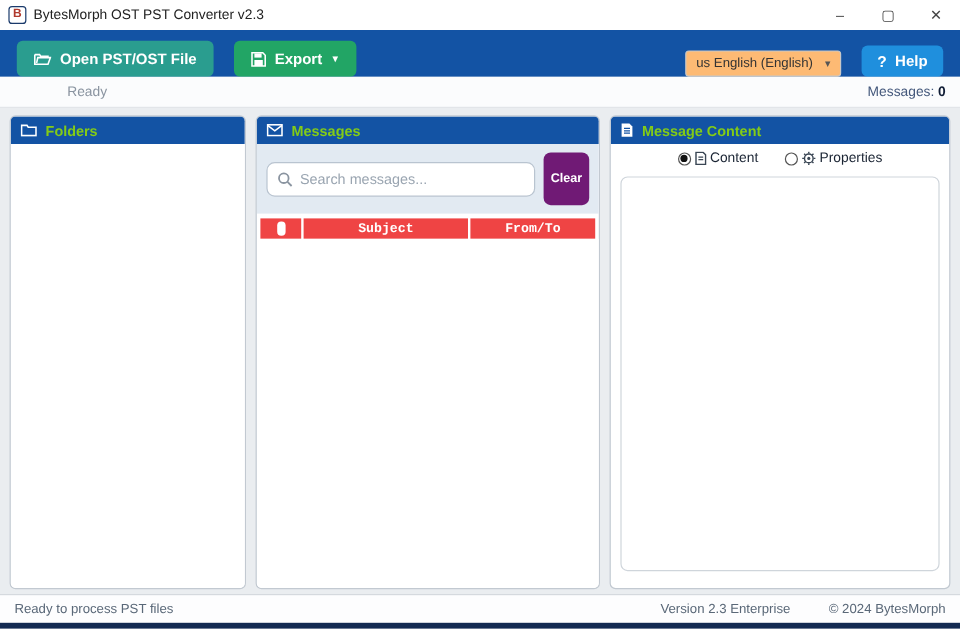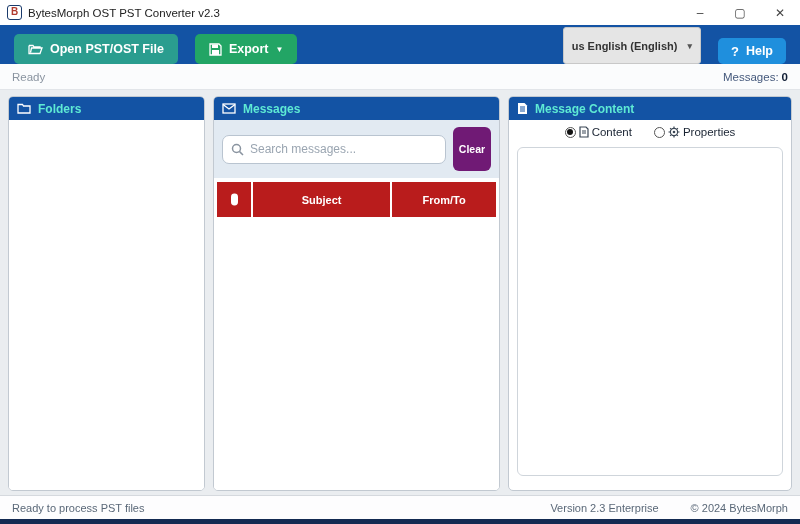--- a/index.html
+++ b/index.html
@@ -16,55 +16,55 @@
   .wincontrols .wbtn { width:40px; height:100%; display:flex; align-items:center; justify-content:center;
           font-size:12px; color:#444; cursor:default; }
 
   
   .toolbar { height:39px; background:#1353a4; display:flex; align-items:flex-end; padding:0 14px; gap:17px; flex:0 0 auto; }
   .tbtn { display:flex; align-items:center; gap:7px; border:none; border-radius:5px; color:#fff;
           font-weight:bold; font-size:12.5px; height:30px; padding:0 14px; cursor:pointer; font-family:inherit; }
   .tbtn.open { background:#2a9d8f; }
   .tbtn.export { background:#22a565; }
   .spacer { flex:1; }
-  .langsel { background:#e5e5e5; border:1px solid #c8c8c8; border-radius:3px; height:37px; display:flex;
-          align-items:center; gap:10px; padding:0 8px; font-size:11px; color:#333; cursor:pointer;font-weight:bold; }
+  .langsel { background:#fdba74; border:1px solid #c8c8c8; border-radius:3px; height:22px; display:flex;
+          align-items:center; gap:10px; padding:0 8px; font-size:11px; color:#333; cursor:pointer; }
   .langsel .chev { font-size:9px; color:#555; }
   .tbtn.help { background:#1f8fdd; padding:0 13px; height:26px; border-radius:5px; }
   .qmark { font-weight:bold; font-size:13px; }
 
   
   .statusrow { height:26px; background:#fbfcfd; display:flex; align-items:center; padding:0 12px;
           font-size:11.5px; border-bottom:1px solid #e2e5e9; flex:0 0 auto; }
-  .statusrow .ready { color:#8a94a0; }
+  .statusrow .ready { color:#8a94a0;margin-left:44px; }
   .statusrow .msgs { margin-left:auto; color:#45597c; }
   .statusrow .msgs b { color:#101d35; margin-left:3px; }
 
   
   .main { flex:1; background:#eaedf0; display:flex; gap:8px; padding:6px 8px 4px 8px; min-height:0; }
   .panel { background:#fff; border:1px solid #c2c9d1; border-radius:5px; display:flex; flex-direction:column; overflow:hidden; }
   .panel.folders { width:197px; flex:0 0 auto; }
   .panel.messages { width:287px; flex:0 0 auto; }
   .panel.content { flex:1;text-align:right; }
-  .phead { height:23px; background:#1353a4; color:#5eead4; display:flex; align-items:center; gap:7px;
+  .phead { height:23px; background:#1353a4; color:#84cc16; display:flex; align-items:center; gap:7px;
           padding:0 8px; font-size:12px; font-weight:bold; flex:0 0 auto; }
   .phead svg { flex:0 0 auto; }
   .pbody { flex:1; background:#fff; min-height:0; }
 
   
   .searchsec { background:#e2eaf2; padding:7px 8px; display:flex; gap:7px; align-items:center; flex:0 0 auto; }
   .searchbox { flex:1; height:29px; background:#fff; border:1px solid #b9c4d0; border-radius:7px;
           display:flex; align-items:center; padding:0 8px; gap:6px; }
   .searchbox input { border:none; outline:none; flex:1; font-size:12px; color:#333; font-family:inherit; background:transparent; min-width:0; }
   .searchbox input::placeholder { color:#9aa5b1; }
   .clearbtn { width:38px; height:44px; background:#701a75; color:#fff; border:none; border-radius:6px;
           font-size:10.5px; font-weight:bold; cursor:pointer; font-family:inherit; }
   .thead { display:flex; gap:2px; margin:4px 3px 0 3px; flex:0 0 auto; }
-  .thead .cell { background:#b91c1c; color:#fff; font-size:11px; font-weight:bold; height:35px;
-          display:flex; align-items:center; justify-content:center; }
+  .thead .cell { background:#ef4444; color:#fff; font-size:11px; font-weight:bold; height:17px;
+          display:flex; align-items:center; justify-content:center;font-family:Liberation Mono, monospace; }
   .thead .c-attach { width:34px; }
   .thead .c-subject { flex:1.32; }
   .thead .c-fromto { flex:1; }
 
   
   .radiorow { height:24px; display:flex; align-items:center; justify-content:center; gap:22px;
           font-size:11.5px; color:#1a2433; flex:0 0 auto; }
   .radioopt { display:flex; align-items:center; gap:3px; cursor:pointer; }
   .rcirc { width:11px; height:11px; border:1px solid #555; border-radius:50%; display:inline-flex;
           align-items:center; justify-content:center; background:#fff; }

